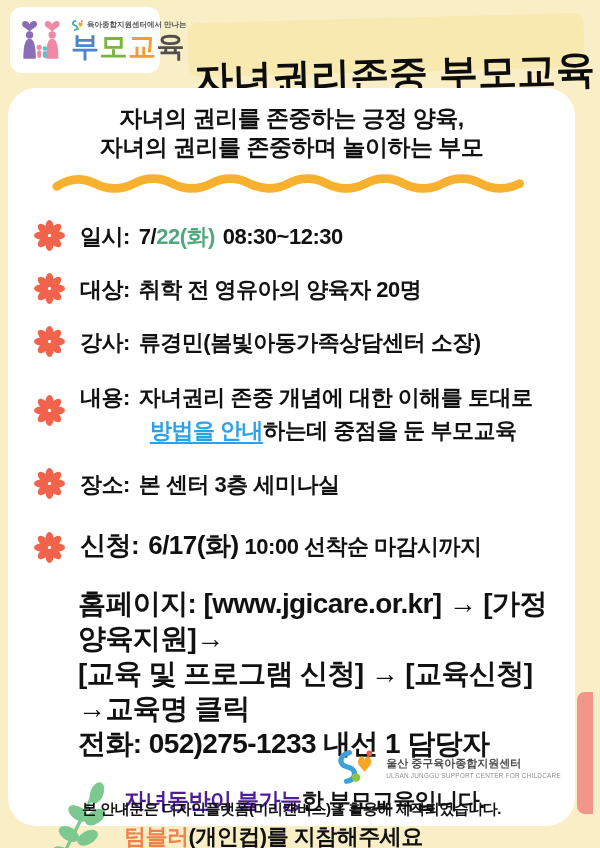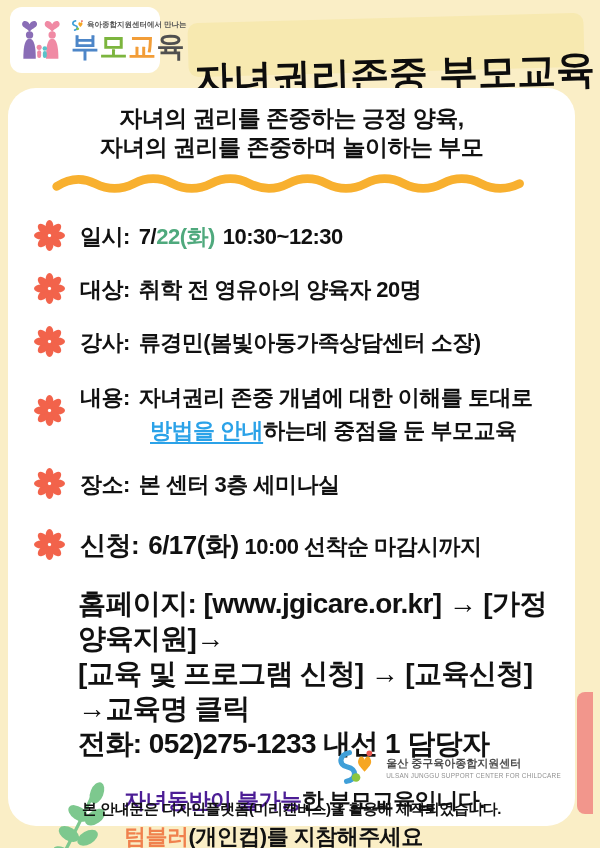--- a/index.html
+++ b/index.html
@@ -46,21 +46,21 @@
   .flower { width:31px; height:31px; flex:none; margin-top:-2px; }
   .lbl { margin-right:9px; }
   .green { color:#4fa97d; }
   .t-space { margin-left:8px; }
   .multi { line-height:33px; }
   .ind { padding-left:70px; }
   .link { color:#2ba2e8; text-decoration:underline; text-decoration-thickness:2px; text-underline-offset:4px; }
   .gap-l { margin-left:8px; }
   .apply-big { font-size:26px; }
   .apply-rest { font-size:22px; margin-left:6px; }
-  li.apply-row { margin-top:28px; align-items:center; }
+  li.apply-row { margin-top:28px; align-items:flex-end; }
   
   .contact { margin:4px 0 0 50px; font-size:28px; font-weight:800; line-height:35px; letter-spacing:-0.6px; }
   
   .notice { display:flex; gap:14px; margin:16px 0 0 26px; }
   .leaf svg { width:56px; height:86px; display:block; }
   .notice-lines { font-size:22px; font-weight:800; line-height:36px; letter-spacing:-0.5px; padding-top:6px; }
   .red { color:#4c1d95; }
   .orange { color:#f0814d;font-family:Liberation Mono, monospace; }
   
   .org {
@@ -155,21 +155,21 @@
       <path d="M6,16 Q26,3 46,13 T86,13 T126,13 T166,13 T206,13 T246,13 T286,13 T326,13 T366,13 T406,13 T446,13 T486,13" stroke="#f8b02f" stroke-width="9" fill="none" stroke-linecap="round"></path>
     </svg>
 
     <ul class="info-list">
 
       <li>
         <svg class="flower" viewBox="0 0 40 40">
             <use href="#flower"></use>
           </svg>
         <div>
-          <span class="lbl">일시:</span><span>7/</span><span class="green">22(화)</span><span class="t-space">10:30~12:30</span>
+          <span class="lbl">일시:</span><span>7/</span><span class="green">22(화)</span><span class="t-space">08:30~12:30</span>
         </div>
       </li>
 
       <li>
         <svg class="flower" viewBox="0 0 40 40">
             <use href="#flower"></use>
           </svg>
         <div>
           <span class="lbl">대상:</span><span>취학 전 영유아의 양육자 20명</span>
         </div>

